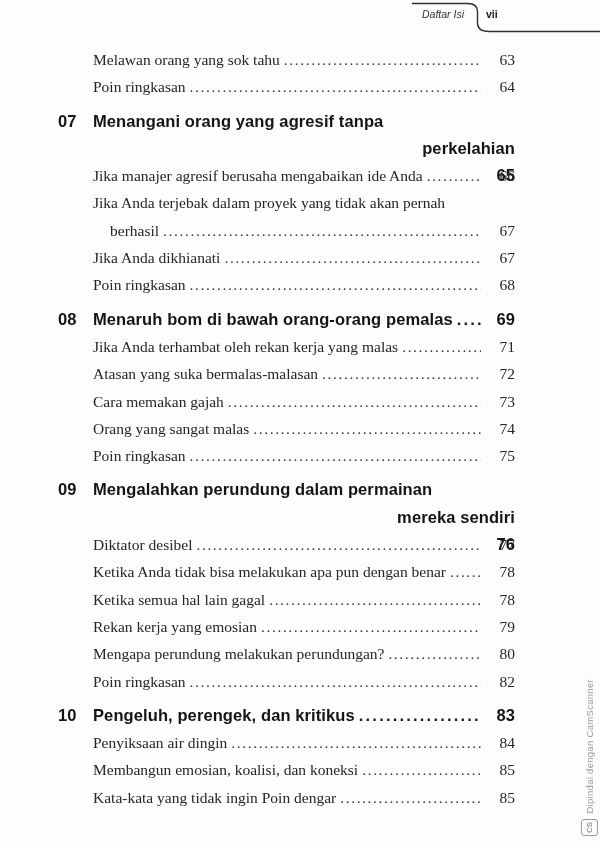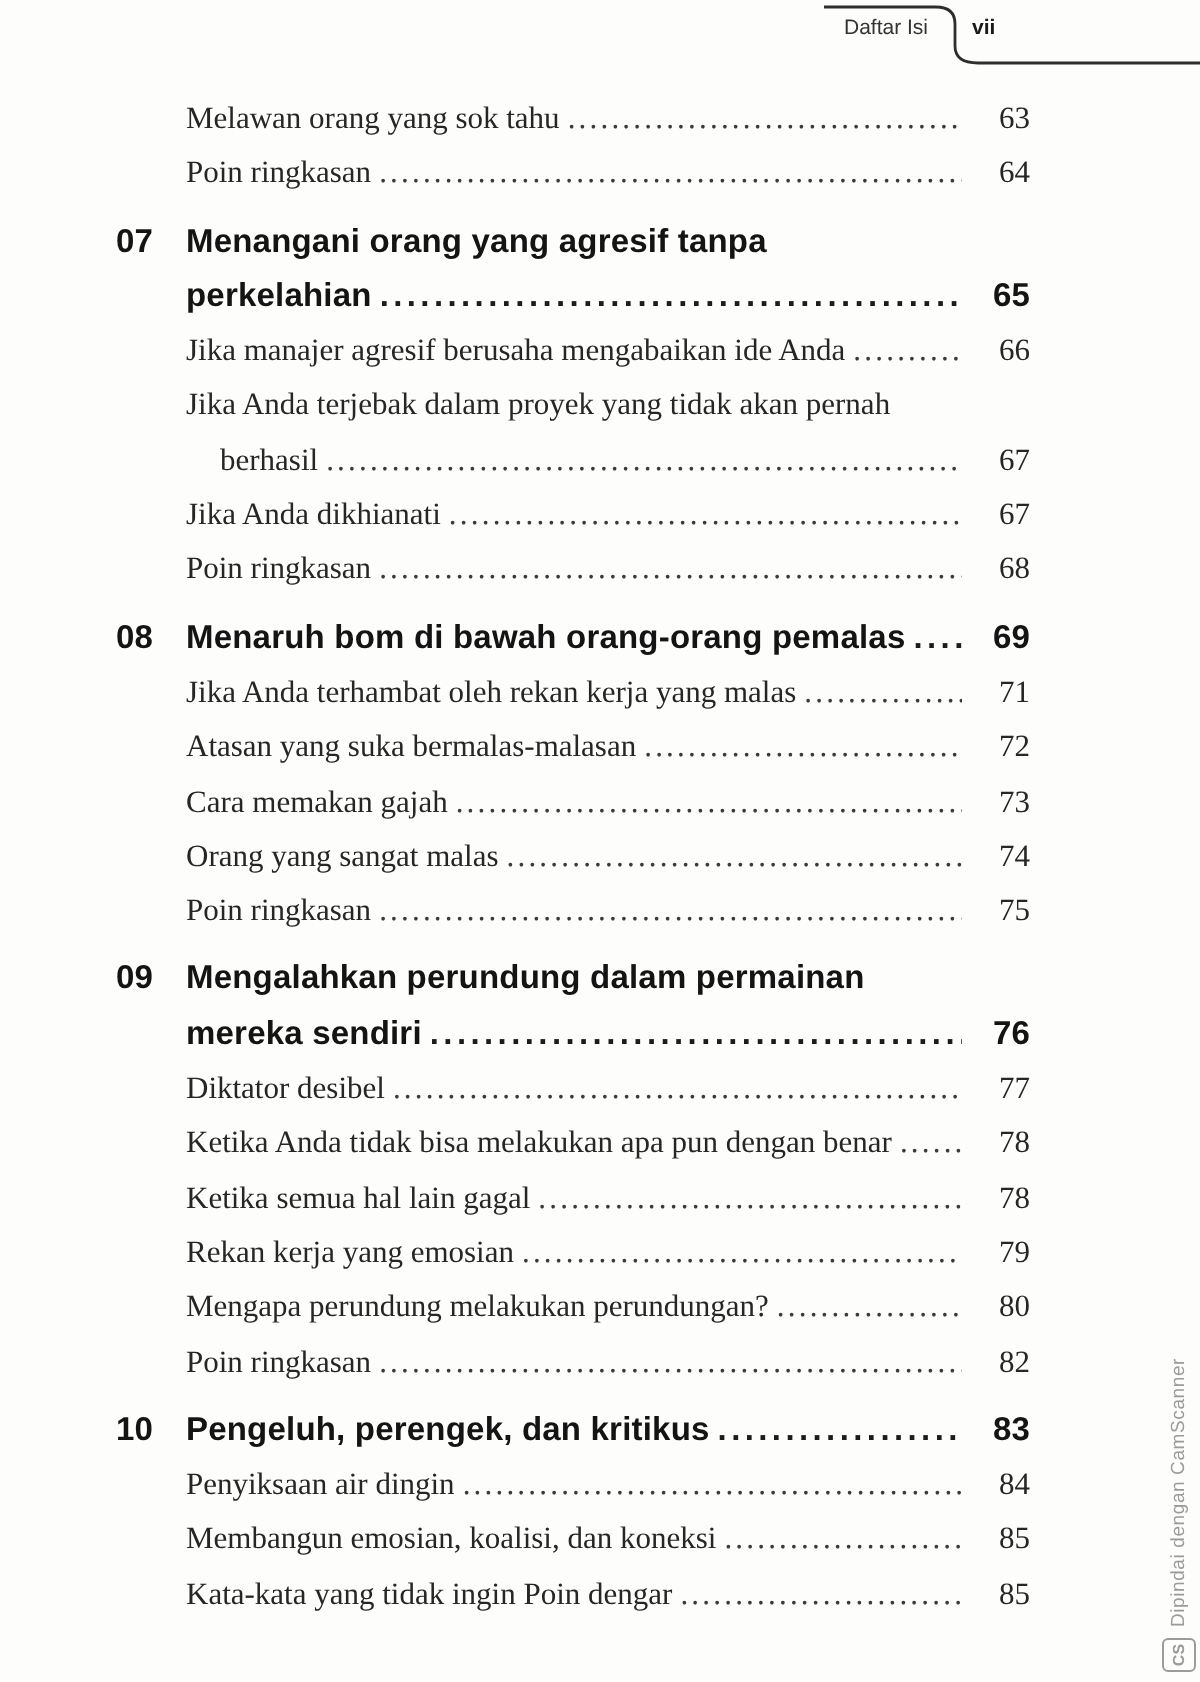--- a/index.html
+++ b/index.html
@@ -3,40 +3,40 @@
 <meta charset="utf-8">
 <style>
   html,body{margin:0;padding:0;}
   body{width:600px;height:841px;background:#fdfdfb;overflow:hidden;
        font-family:"Liberation Serif","DejaVu Serif",serif;color:#262626;}
   .page{position:relative;width:600px;height:841px;overflow:hidden;}
 
   
   .hdr-svg{position:absolute;top:0;left:0;}
   .hdr-left{position:absolute;top:8px;left:422px;
-            font-family:"Liberation Sans",sans-serif;font-size:10.5px;color:#333;}
+            font-family:"Liberation Sans",sans-serif;font-size:10.5px;color:#333;font-style:italic;}
   .hdr-page{position:absolute;top:8px;left:486px;
             font-family:"Liberation Sans",sans-serif;font-size:10.5px;font-weight:700;color:#1a1a1a;}
 
   
   .toc{position:absolute;top:46px;left:58px;right:85px;}
   .toc-line{display:flex;align-items:flex-end;white-space:nowrap;
             height:27.3px;line-height:27.3px;font-size:15.5px;}
   .toc-line .t{flex:none;}
   .dots{flex:1 1 0;min-width:0;overflow:hidden;padding:0 5px 0 4px;
         letter-spacing:1.6px;color:#3a3a3a;}
   .dots::after{content:"..........................................................................................................................................................";}
   .pg{flex:none;width:34px;text-align:right;}
   .indent{padding-left:17px;margin-top:32px;}
   .entries,.lead{margin-left:35px;}
   .chapter{margin-top:7px;}
   .ch-line{font-family:"Liberation Sans",sans-serif;font-weight:700;
            font-size:16.5px;color:#141414;letter-spacing:.1px;}
   .ch-line .dots{letter-spacing:2.2px;color:#1c1c1c;}
-  .ch-line.cont{margin-left:35px;}
+  .ch-line.cont{flex-direction:column;}
   .num{flex:none;width:35px;}
   .it{font-style:italic;}
 
   
   .watermark{position:absolute;right:2px;bottom:5px;display:flex;
              flex-direction:column;align-items:center;gap:5px;}
   .wm-text{writing-mode:vertical-rl;transform:rotate(180deg);
            font-family:"Liberation Sans",sans-serif;font-size:9.5px;
            color:#9b9b9b;letter-spacing:.3px;}
   .wm-logo{width:15px;height:15px;border:1.5px solid #9b9b9b;border-radius:3px;

